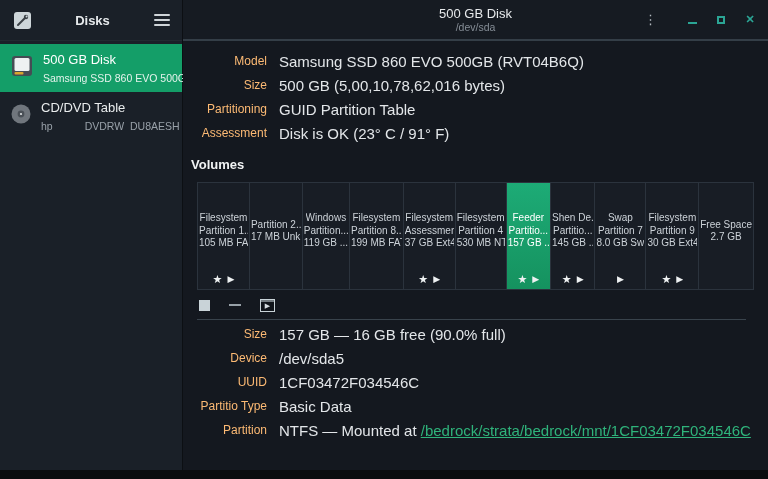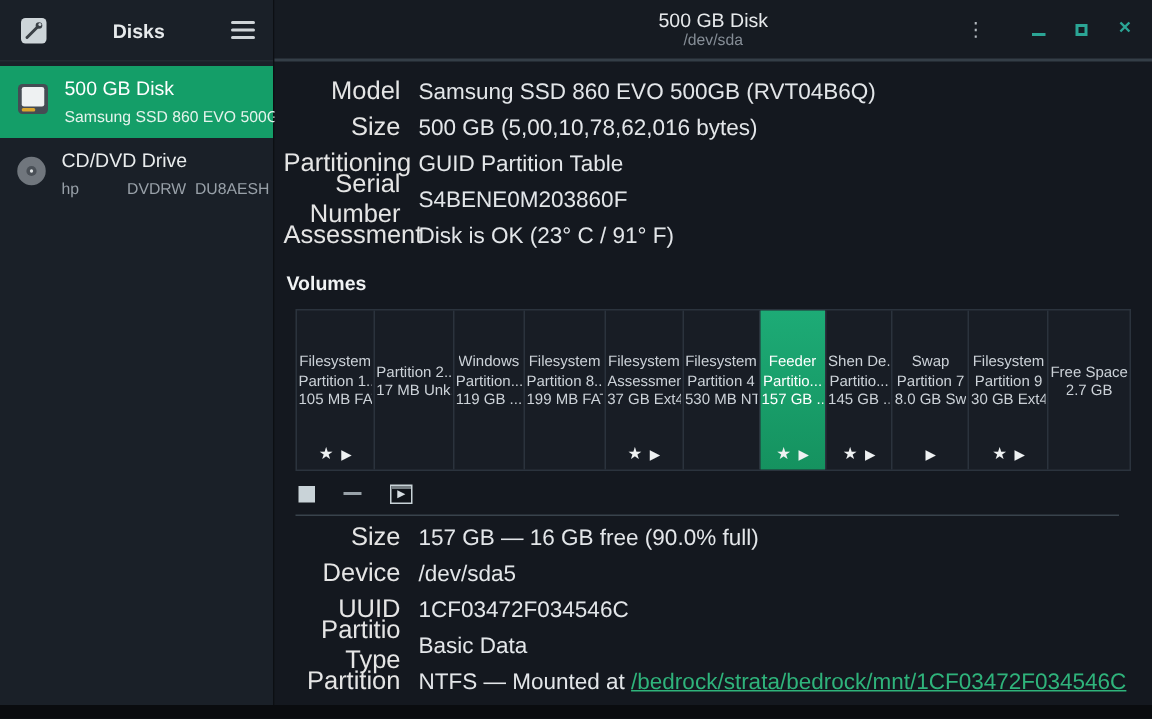--- a/index.html
+++ b/index.html
@@ -62,21 +62,21 @@
   .tb-controls { position: absolute; right: 12px; top: 0; bottom: 0; display: flex; align-items: center; gap: 17px; }
   .kebab { color: #b3b9bf; font-size: 13px; margin-right: 12px; cursor: pointer; letter-spacing: 0; }
   .win-btn { cursor: pointer; display: flex; align-items: center; justify-content: center; width: 12px; height: 14px; }
   .glyph-min { width: 9px; height: 2px; background: #2ba595; margin-top: 6px; }
   .glyph-max { width: 8px; height: 8px; border: 2px solid #2ba595; }
   .glyph-close { color: #2ba595; font-size: 11px; font-weight: bold; line-height: 1; }
 
   .content { flex: 1; padding: 8px 12px 0 6px; min-height: 0; }
 
   .info-row { display: flex; align-items: center; height: 24px; }
-  .info-label { width: 78px; flex-shrink: 0; text-align: right; font-size: 17px; color: #e5e5e5; }
+  .info-label { width: 78px; flex-shrink: 0; text-align: right; font-size: 12px; color: #fdba74; }
   .info-value { margin-left: 12px; font-size: 15px; color: #e3e6e9; white-space: nowrap; }
 
   .volumes-heading { margin: 12px 0 10px 2px; font-size: 13px; font-weight: bold; color: #f1f3f4; height: 15px; }
 
   .volume-bar {
     margin-left: 8px; width: 557px; height: 108px;
     display: flex; border: 1px solid #2b333d; background: #181d25;
   }
   .vol-cell {
     position: relative; min-width: 0;
@@ -157,21 +157,21 @@
 
         <div class="device-item">
           <span>
             <svg width="22" height="22" viewBox="0 0 22 22">
               <circle cx="11" cy="11" r="9.5" fill="#70767d"></circle>
               <circle cx="11" cy="11" r="3.4" fill="#4a5057"></circle>
               <circle cx="11" cy="11" r="1.1" fill="#dfe3e5"></circle>
             </svg>
           </span>
           <span class="dev-text">
-            <span class="dev-title">CD/DVD Drive</span><br>
+            <span class="dev-title">CD/DVD Table</span><br>
             <span class="dev-sub"><span>hp</span><span class="model">DVDRW  DU8AESH</span></span>
           </span>
         </div>
       </div>
     </div>
 
     <div class="main">
       <div class="titlebar">
         <div class="tb-center">
           <div class="tb-title">500 GB Disk</div>
@@ -199,24 +199,20 @@
         </div>
         <div class="info-row">
           <span class="info-label">Size</span>
           <span class="info-value">500 GB (5,00,10,78,62,016 bytes)</span>
         </div>
         <div class="info-row">
           <span class="info-label">Partitioning</span>
           <span class="info-value">GUID Partition Table</span>
         </div>
         <div class="info-row">
-          <span class="info-label">Serial Number</span>
-          <span class="info-value">S4BENE0M203860F</span>
-        </div>
-        <div class="info-row">
           <span class="info-label">Assessment</span>
           <span class="info-value">Disk is OK (23° C / 91° F)</span>
         </div>
 
         <div class="volumes-heading">Volumes</div>
 
         <div class="volume-bar">
           <div class="vol-cell" style="flex:52">
             <span class="vol-line">Filesystem</span>
             <span class="vol-line">Partition 1...</span>

